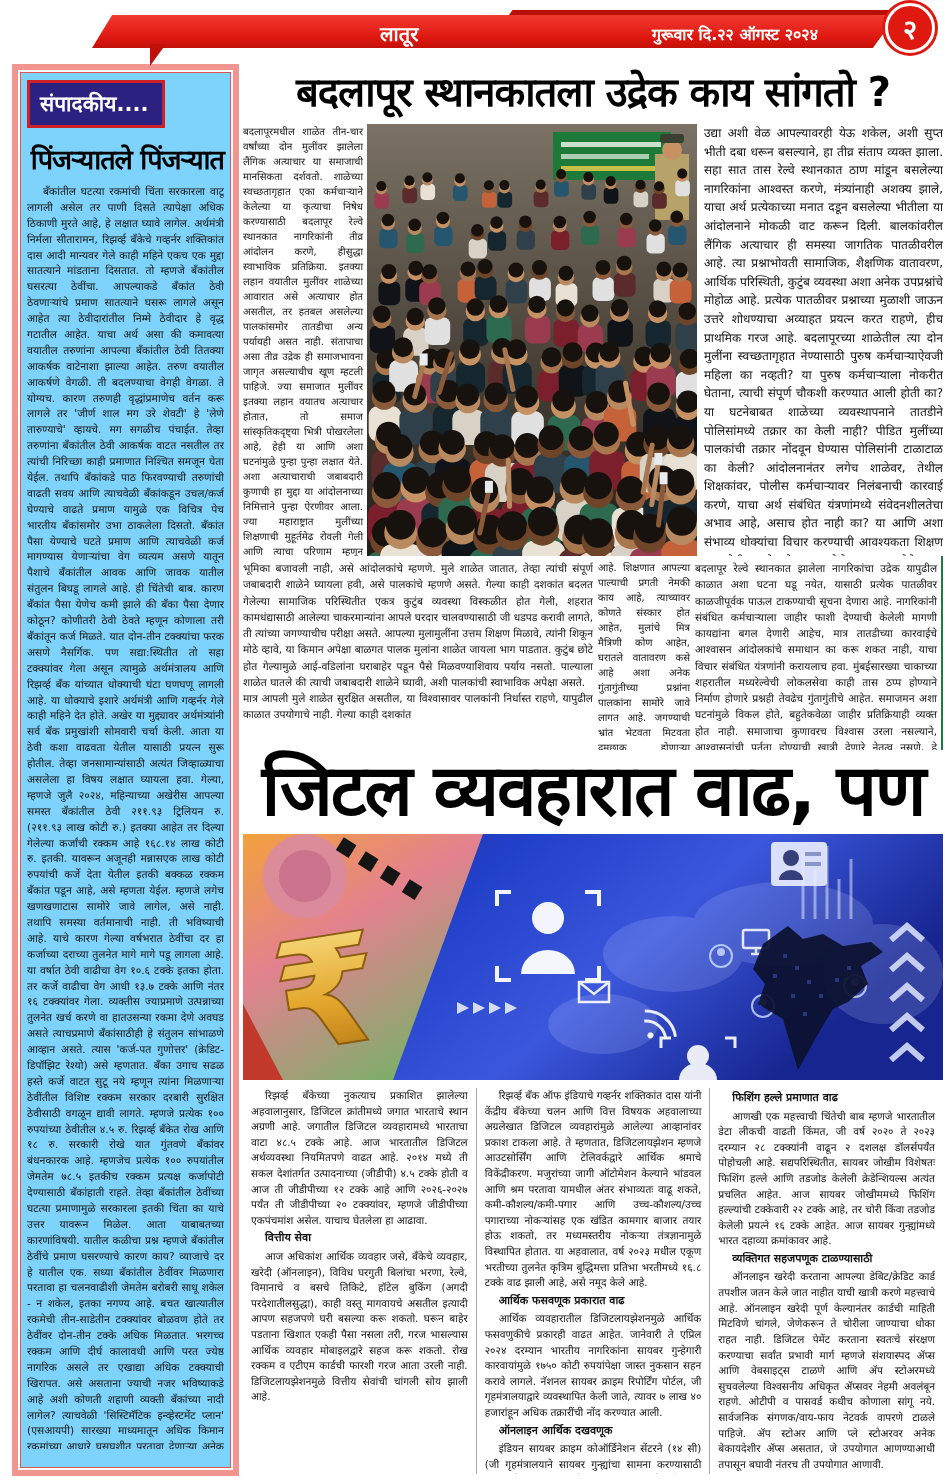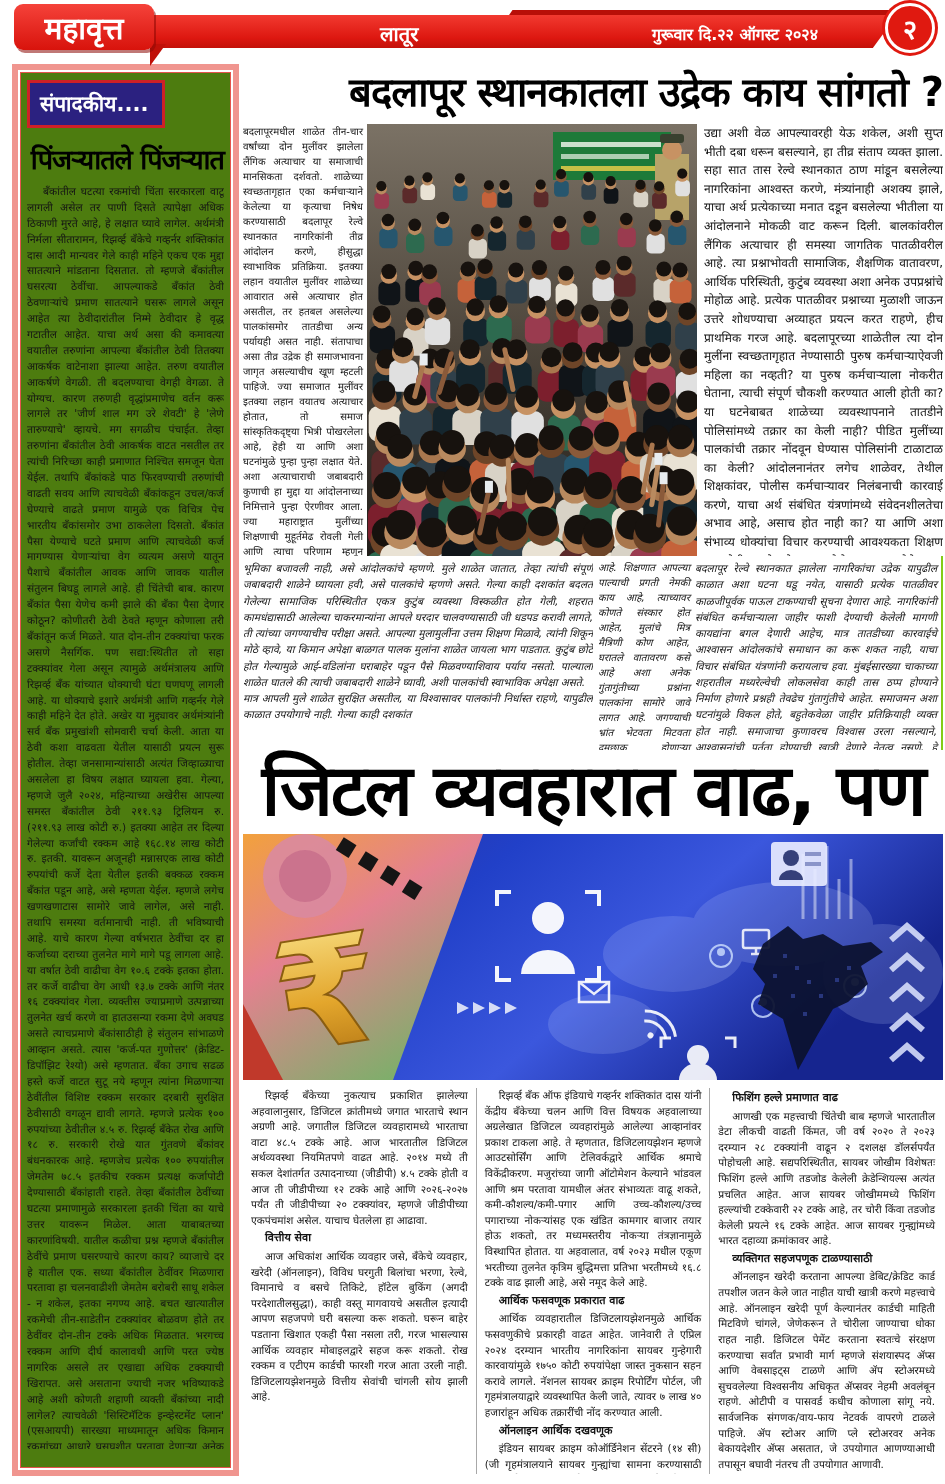--- a/index.html
+++ b/index.html
@@ -23,41 +23,41 @@
             color:#fff; font-size:20px; font-weight:bold; z-index:4; }
   .date-label { position:absolute; left:620px; top:23px; width:230px; text-align:center;
             color:#fff; font-size:16px; font-weight:bold; z-index:4; }
   .page-badge { position:absolute; right:10px; top:3px; width:50px; height:50px; border-radius:50%;
             background:#e01910; border:3px solid #fff; box-shadow:0 0 0 3px #e01910;
             display:flex; align-items:center; justify-content:center;
             color:#fff; font-size:27px; font-weight:bold; z-index:5; }
 
   
   .editorial-box { position:absolute; left:12px; top:64px; width:227px; height:1412px;
-            border:6px solid #f0958f; background:#4d7c0f;
+            border:6px solid #f0958f; background:#7dd3fc;
             box-shadow:inset 0 0 0 2px #ffffff, inset 0 0 0 3px #e4534d;
             padding:10px 9px 8px 9px; overflow:hidden; }
   .editorial-label { display:inline-block; background:#2b2180; border:3px solid #cf2027;
             color:#fff; font-size:21px; font-weight:bold; padding:6px 14px 8px 10px; margin:0 0 10px 0; }
   .editorial-title { font-size:27px; font-weight:bold; text-align:right; color:#000;
             letter-spacing:-1px; margin:2px 0 7px 0; }
   .editorial-body { font-size:10.6px; line-height:1.5; text-align:justify; color:#141414;
             text-indent:16px; overflow:hidden; height:1265px; }
 
   
   .right-zone { position:absolute; left:243px; top:62px; width:700px; height:1420px; }
-  .main-headline { height:62px; line-height:60px; text-align:right; font-size:40px;
+  .main-headline { height:62px; line-height:60px; text-align:center; font-size:40px;
             font-weight:bold; color:#000; letter-spacing:-1px; white-space:nowrap; overflow:hidden; }
   .article-row { display:flex; height:432px; }
   .m-col-left { width:124px; font-size:10px; line-height:1.5; text-align:justify;
             overflow:hidden; padding-right:4px; color:#141414; }
   .photo-wrap { width:330px; position:relative; background:#3c362f; overflow:hidden; }
   .m-col-right { flex:1; font-size:12px; line-height:1.55; text-align:justify;
             overflow:hidden; padding-left:7px; color:#141414; }
-  .below-row { display:flex; height:194px; border-right:2px solid #84cc16; padding-top:4px;font-style:italic; }
+  .below-row { display:flex; height:194px; border-right:2px solid #15803d; padding-top:4px; }
   .b-left { width:350px; font-size:10.5px; line-height:1.55; text-align:justify;
             overflow:hidden; white-space:pre-line; color:#141414; }
   .b-mid  { width:102px; font-size:10px; line-height:1.5; text-align:justify;
             overflow:hidden; white-space:pre-line; padding:0 5px; color:#141414; }
   .b-right{ flex:1; font-size:10.5px; line-height:1.55; text-align:justify;
             overflow:hidden; white-space:pre-line; padding-right:4px; color:#141414; }
 
   
   .digital-headline { height:84px; line-height:82px; text-align:center; font-size:71px;
             font-weight:bold; color:#000; letter-spacing:-2px; white-space:nowrap; overflow:hidden; }
@@ -74,23 +74,20 @@
 </style>
 </head>
 <body>
 
 <div id="page">
 
   <div class="masthead">
     <div class="ribbon-accent"></div>
     <div class="ribbon"></div>
     <div class="name-tail"></div>
-    <div class="nameplate">
-      <span>महावृत्त</span>
-    </div>
     <div class="city-label">लातूर</div>
     <div class="date-label">गुरूवार दि.२२ ऑगस्ट २०२४</div>
     <div class="page-badge">
       <span>२</span>
     </div>
   </div>
 
   <div class="editorial-box">
     <div class="editorial-label">संपादकीय....</div>
     <div class="editorial-title">पिंजऱ्यातले पिंजऱ्यात</div>

